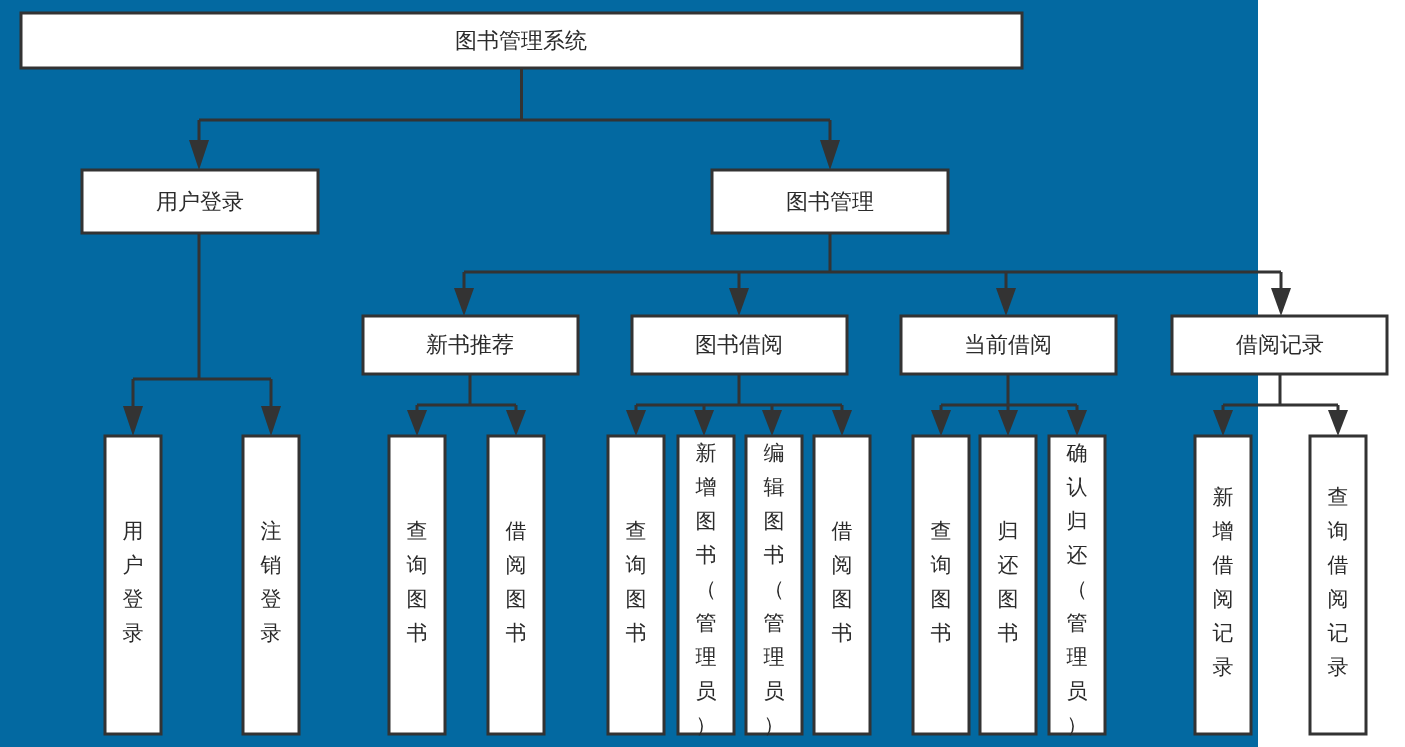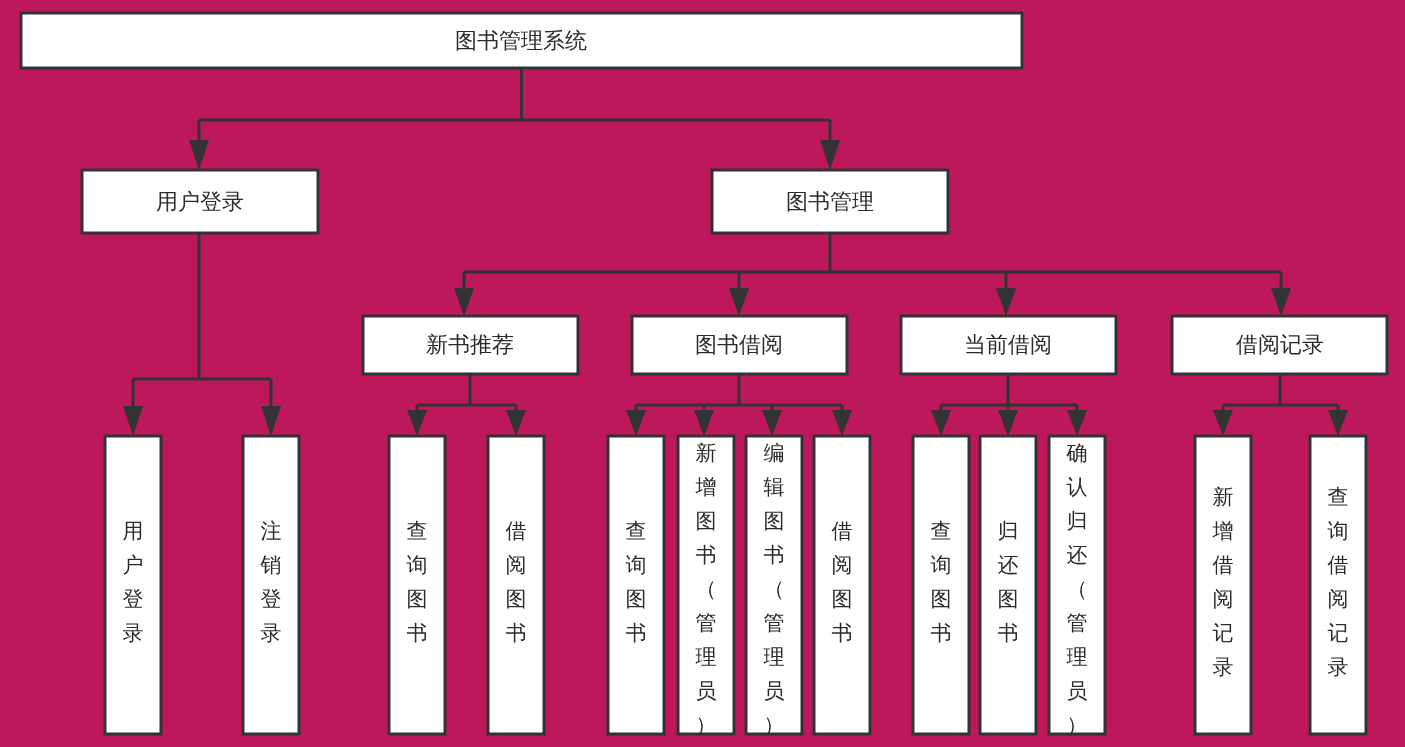--- a/index.html
+++ b/index.html
@@ -8,23 +8,23 @@
     background: #ffffff;
   }
   body {
     width: 1405px;
     height: 747px;
     font-family: "Liberation Sans", "DejaVu Sans", sans-serif;
     overflow: hidden;
   }
   #diagram-root {
     position: relative;
-    width: 1405px;
+    width: 1258px;
     height: 747px;
-    background: #be185d;
+    background: #0369a1;
   }
   svg.flow {
     position: absolute;
     left: 0;
     top: 0;
     width: 1405px;
     height: 747px;
   }
   .box-rect {
     fill: #ffffff;

